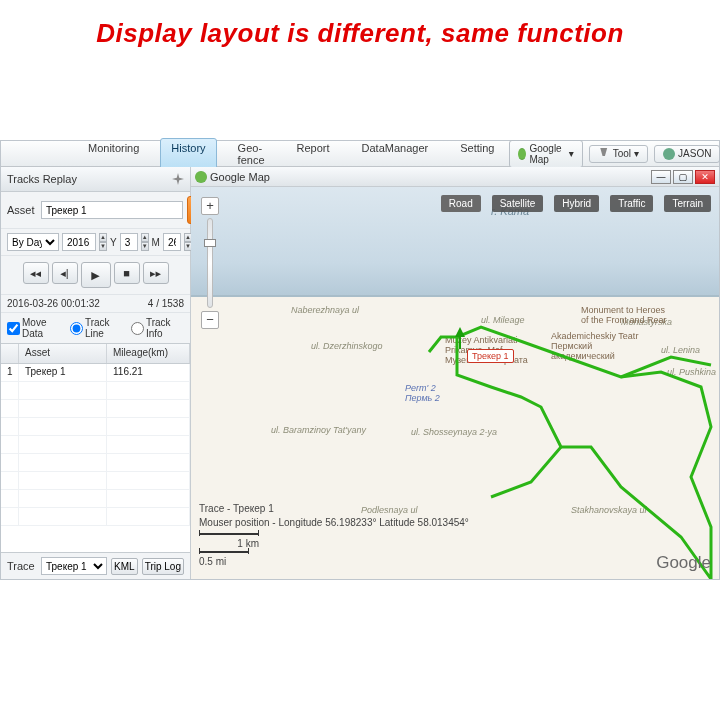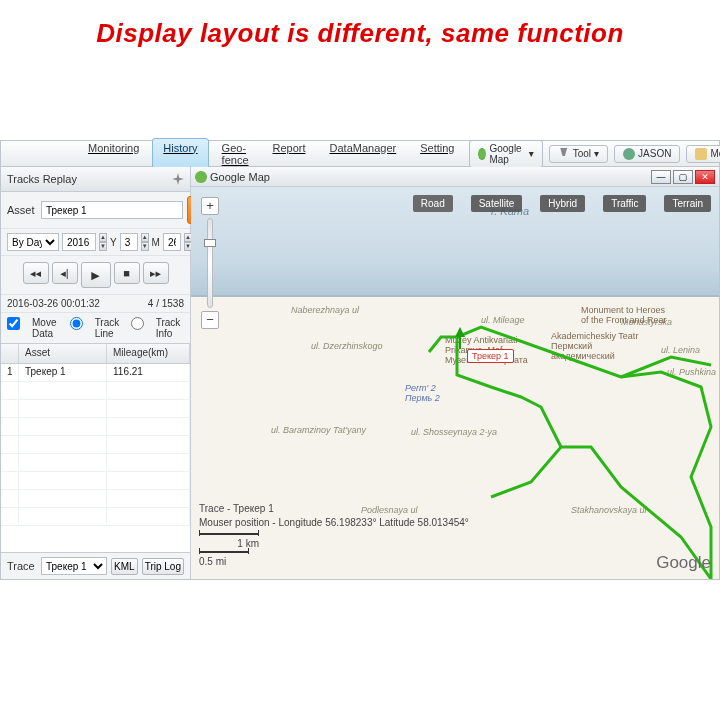--- a/index.html
+++ b/index.html
@@ -1,21 +1,21 @@
 <!DOCTYPE html>
 <html><head>
 <meta charset="utf-8">
 <style>
   * { box-sizing: border-box; margin: 0; padding: 0; }
   body { font-family: Arial, sans-serif; font-size: 11px; background: #fff; }
   .outer { width: 720px; height: 720px; background: #fff; position: relative; }
   .banner { color: #e10000; font-weight: bold; font-size: 26px; font-style: italic; text-align: center; padding: 18px 0 0 0; letter-spacing: 0.5px; }
   .app { position: absolute; top: 140px; left: 0; right: 0; height: 440px; background: linear-gradient(#f8fafc,#eef1f4); border: 1px solid #bfc6cd; }
   .menubar { display: flex; align-items: center; height: 26px; background: linear-gradient(#fdfefe,#e8ecef); border-bottom: 1px solid #c0c5ca; padding: 0 6px; gap: 4px; }
-  .tabs { display: flex; gap: 2px; margin-left: 70px; text-decoration: underline; }
+  .tabs { display: flex; gap: 10px; margin-left: 70px; }
   .tab { padding: 3px 10px; font-size: 11px; color: #3a3a3a; border: 1px solid transparent; border-radius: 3px 3px 0 0; cursor: pointer; }
   .tab.active { background: linear-gradient(#dbeffc,#b9dff5); border: 1px solid #8cb9d8; color: #0a3a5c; }
   .right-tools { margin-left: auto; display: flex; gap: 6px; align-items: center; }
   .tool-btn { display: flex; align-items: center; gap: 3px; padding: 2px 8px; border: 1px solid #b8bfc6; border-radius: 3px; background: linear-gradient(#fcfdfe,#e7ecef); font-size: 10px; color: #333; cursor: pointer; }
   .tool-btn .ico { width: 12px; height: 12px; display: inline-block; }
   .ico-globe { background: radial-gradient(circle,#6cb94b 60%,#3a7a2a 100%); border-radius: 50%; }
   .ico-tool { background: #888; clip-path: polygon(20% 0,80% 0,60% 70%,40% 70%); }
   .ico-user { background: #6a8; border-radius: 50%; position: relative; }
   .ico-msg { background: #e8c97a; border-radius: 2px; }
   .body-wrap { display: flex; height: calc(100% - 26px); }
@@ -29,21 +29,21 @@
   .sel { height: 18px; border: 1px solid #b8bfc6; background: #fff; font-size: 10px; }
   .date-row { display: flex; gap: 3px; padding: 4px 6px; align-items: center; border-bottom: 1px solid #e0e4e8; }
   .date-row .lbl2 { font-size: 10px; color: #333; }
   .stepper { width: 10px; height: 18px; display: flex; flex-direction: column; }
   .stepper .up, .stepper .down { flex: 1; background: linear-gradient(#f0f3f6,#d8dde2); border: 1px solid #b0b6bc; font-size: 6px; line-height: 7px; text-align: center; color: #444; cursor: pointer; }
   .playback { display: flex; justify-content: center; gap: 3px; padding: 6px 6px; border-bottom: 1px solid #e0e4e8; }
   .play-btn { width: 26px; height: 22px; border: 1px solid #b0b6bc; background: linear-gradient(#fcfdfe,#e2e7eb); border-radius: 3px; display: flex; align-items: center; justify-content: center; cursor: pointer; color: #333; }
   .play-btn.big { width: 30px; height: 26px; }
   .status-row { display: flex; justify-content: space-between; padding: 3px 6px; font-size: 10px; color: #333; border-bottom: 1px solid #e0e4e8; }
   .opts-row { display: flex; align-items: center; gap: 6px; padding: 4px 6px; font-size: 10px; color: #333; border-bottom: 1px solid #c6ccd1; }
-  .opts-row label { display: flex; align-items: flex-start; gap: 12px; }
+  .opts-row label { display: flex; align-items: center; gap: 2px; }
   .grid { flex: 1; background: #fff; overflow: hidden; display: flex; flex-direction: column; }
   .grid-head { display: flex; background: linear-gradient(#f6f8fa,#e4e8ec); border-bottom: 1px solid #c6ccd1; height: 20px; }
   .grid-head > div { padding: 3px 6px; font-size: 10px; color: #333; border-right: 1px solid #d0d5da; }
   .col-n { width: 18px; }
   .col-a { width: 88px; }
   .col-m { flex: 1; }
   .grid-body { flex: 1; }
   .grid-row { display: flex; height: 18px; border-bottom: 1px solid #eef1f4; }
   .grid-row > div { padding: 2px 6px; font-size: 10px; color: #222; border-right: 1px solid #eef1f4; }
   .bottom-row { display: flex; align-items: center; gap: 4px; padding: 4px 6px; background: #f2f4f6; border-top: 1px solid #c6ccd1; }
@@ -56,21 +56,21 @@
   .wc.min { background: linear-gradient(#fff,#d6e2ec); }
   .wc.max { background: linear-gradient(#fff,#d6e2ec); }
   .wc.close { background: linear-gradient(#f17878,#d22); color: #fff; border-color: #b22; }
   .map { flex: 1; position: relative; background: #f6f3ec; overflow: hidden; }
   .river { position: absolute; top: 0; left: 0; right: 0; height: 110px; background: linear-gradient(#dce7ef 0%, #c8d9e5 70%, #b5cad8 100%); border-bottom: 2px solid #a8bdc9; }
   .river-label { position: absolute; top: 18px; left: 300px; color: #6d8898; font-style: italic; font-size: 11px; }
   .land-label { position: absolute; font-size: 9px; color: #8d8d78; font-style: italic; }
   .marker { position: absolute; width: 14px; height: 22px; }
   .marker svg { width: 100%; height: 100%; }
   .marker-label { position: absolute; background: #fff; border: 1px solid #c32; color: #c32; padding: 1px 4px; font-size: 9px; border-radius: 2px; }
-  .map-types { position: absolute; top: 8px; right: 8px; display: flex; gap: 18px; }
+  .map-types { position: absolute; top: 8px; right: 8px; display: flex; gap: 11px; }
   .maptype-btn { padding: 3px 8px; font-size: 10px; background: rgba(80,80,80,.88); color: #fff; border-radius: 2px; cursor: pointer; }
   .maptype-btn.active { background: #6a6a6a; }
   .zoom-ctrl { position: absolute; top: 10px; left: 10px; display: flex; flex-direction: column; align-items: center; gap: 3px; }
   .zoom-btn { width: 18px; height: 18px; border: 1px solid #aaa; background: #fff; border-radius: 2px; text-align: center; line-height: 16px; font-size: 13px; cursor: pointer; color: #444; }
   .zoom-track { width: 6px; height: 90px; background: linear-gradient(#e0e3e6,#fff,#e0e3e6); border: 1px solid #bbb; border-radius: 3px; position: relative; }
   .zoom-thumb { width: 12px; height: 8px; background: #fff; border: 1px solid #888; position: absolute; left: -4px; top: 20px; cursor: pointer; }
   .trace-info { position: absolute; bottom: 10px; left: 8px; font-size: 10px; color: #444; line-height: 14px; }
   .scalebar { margin-top: 3px; }
   .scalebar .line { width: 60px; height: 2px; background: #333; position: relative; margin-bottom: 2px; }
   .scalebar .line::before, .scalebar .line::after { content: ""; position: absolute; width: 1px; height: 6px; background: #333; top: -3px; }

